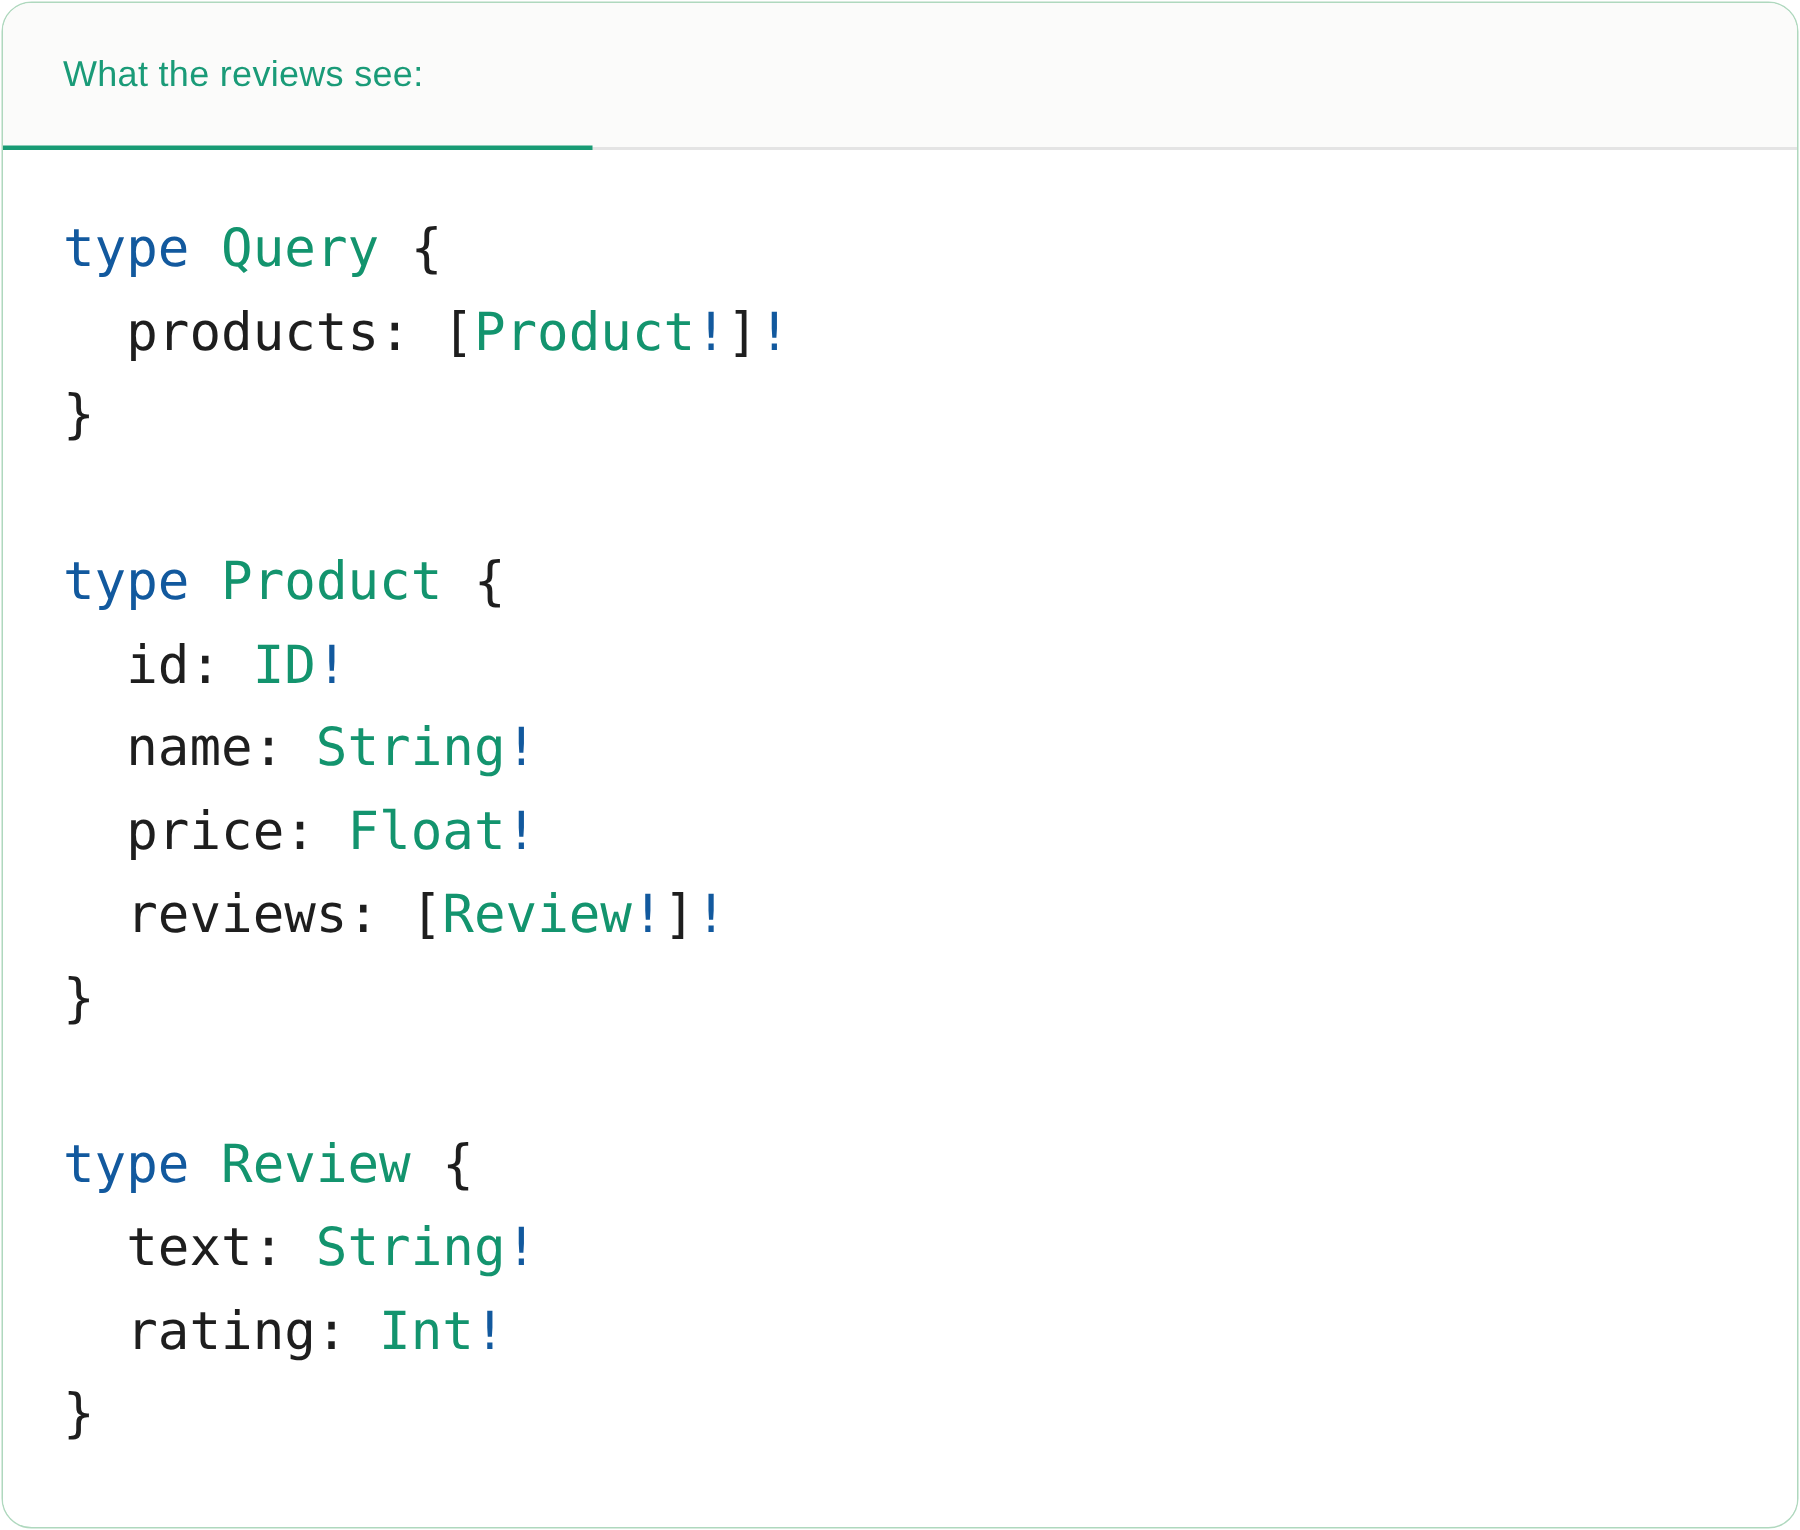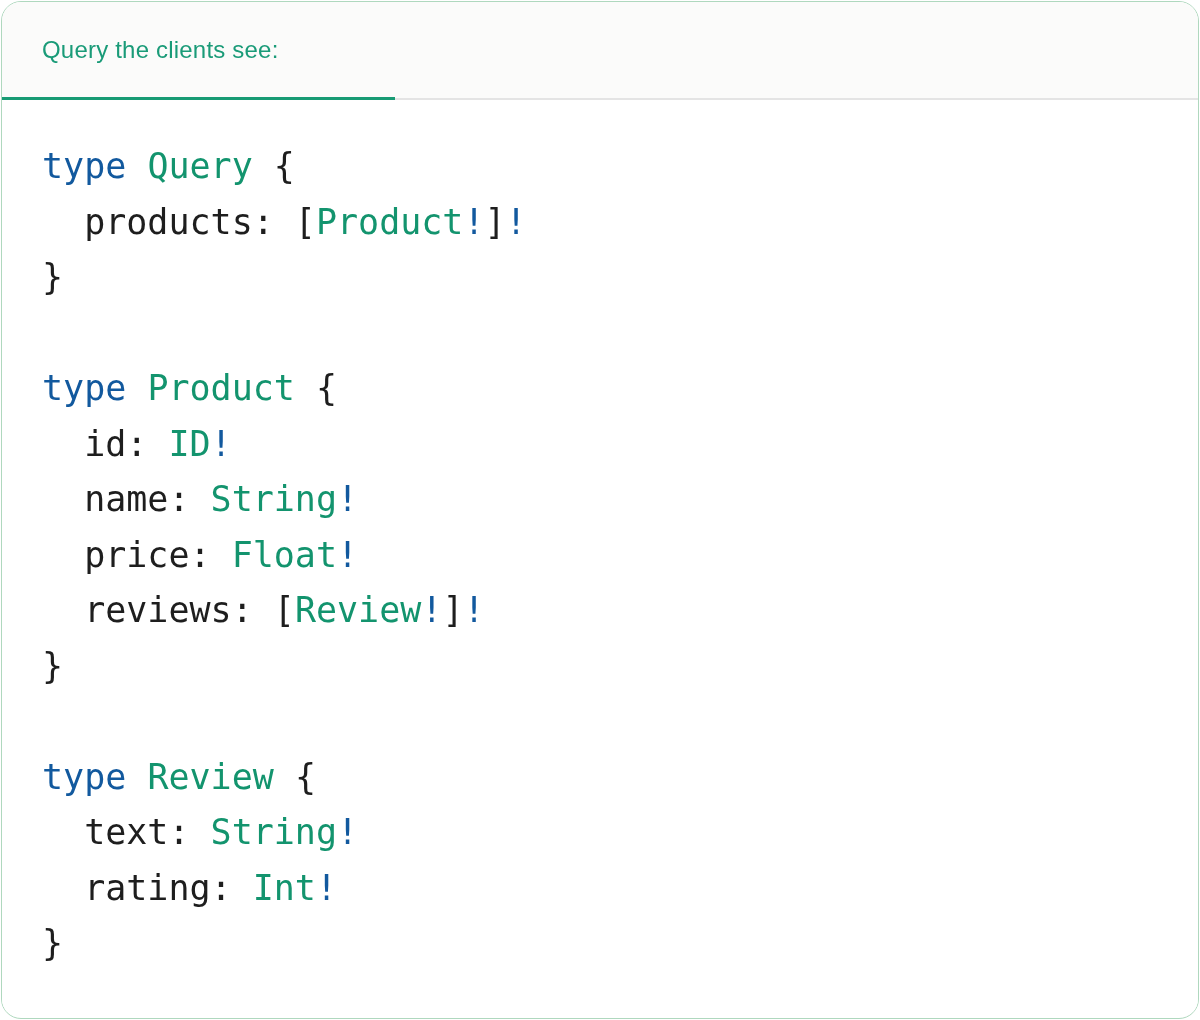--- a/index.html
+++ b/index.html
@@ -67,18 +67,18 @@
   .tok-pl { color: var(--plain-code, #1e1e1e); }
   .tok-kw { color: var(--keyword, #12599e); }
   .tok-ty { color: var(--type-name, #13946e); }
 </style>
 </head>
 <body>
 
 <div class="card">
   <div class="card-header">
     <div class="tab">
-      <span class="tab-label">Query the clients see:</span>
+      <span class="tab-label">What the reviews see:</span>
     </div>
     <div class="tab-active-indicator"></div>
   </div>
   <pre class="code-block"><div class="code-line"><span class="tok-kw">type</span><span class="tok-pl"> </span><span class="tok-ty">Query</span><span class="tok-pl"> {</span></div><div class="code-line"><span class="tok-pl">  products: [</span><span class="tok-ty">Product</span><span class="tok-kw">!</span><span class="tok-pl">]</span><span class="tok-kw">!</span></div><div class="code-line"><span class="tok-pl">}</span></div><div class="code-line"></div><div class="code-line"><span class="tok-kw">type</span><span class="tok-pl"> </span><span class="tok-ty">Product</span><span class="tok-pl"> {</span></div><div class="code-line"><span class="tok-pl">  id: </span><span class="tok-ty">ID</span><span class="tok-kw">!</span></div><div class="code-line"><span class="tok-pl">  name: </span><span class="tok-ty">String</span><span class="tok-kw">!</span></div><div class="code-line"><span class="tok-pl">  price: </span><span class="tok-ty">Float</span><span class="tok-kw">!</span></div><div class="code-line"><span class="tok-pl">  reviews: [</span><span class="tok-ty">Review</span><span class="tok-kw">!</span><span class="tok-pl">]</span><span class="tok-kw">!</span></div><div class="code-line"><span class="tok-pl">}</span></div><div class="code-line"></div><div class="code-line"><span class="tok-kw">type</span><span class="tok-pl"> </span><span class="tok-ty">Review</span><span class="tok-pl"> {</span></div><div class="code-line"><span class="tok-pl">  text: </span><span class="tok-ty">String</span><span class="tok-kw">!</span></div><div class="code-line"><span class="tok-pl">  rating: </span><span class="tok-ty">Int</span><span class="tok-kw">!</span></div><div class="code-line"><span class="tok-pl">}</span></div></pre>
 </div>
 
 </body></html>

